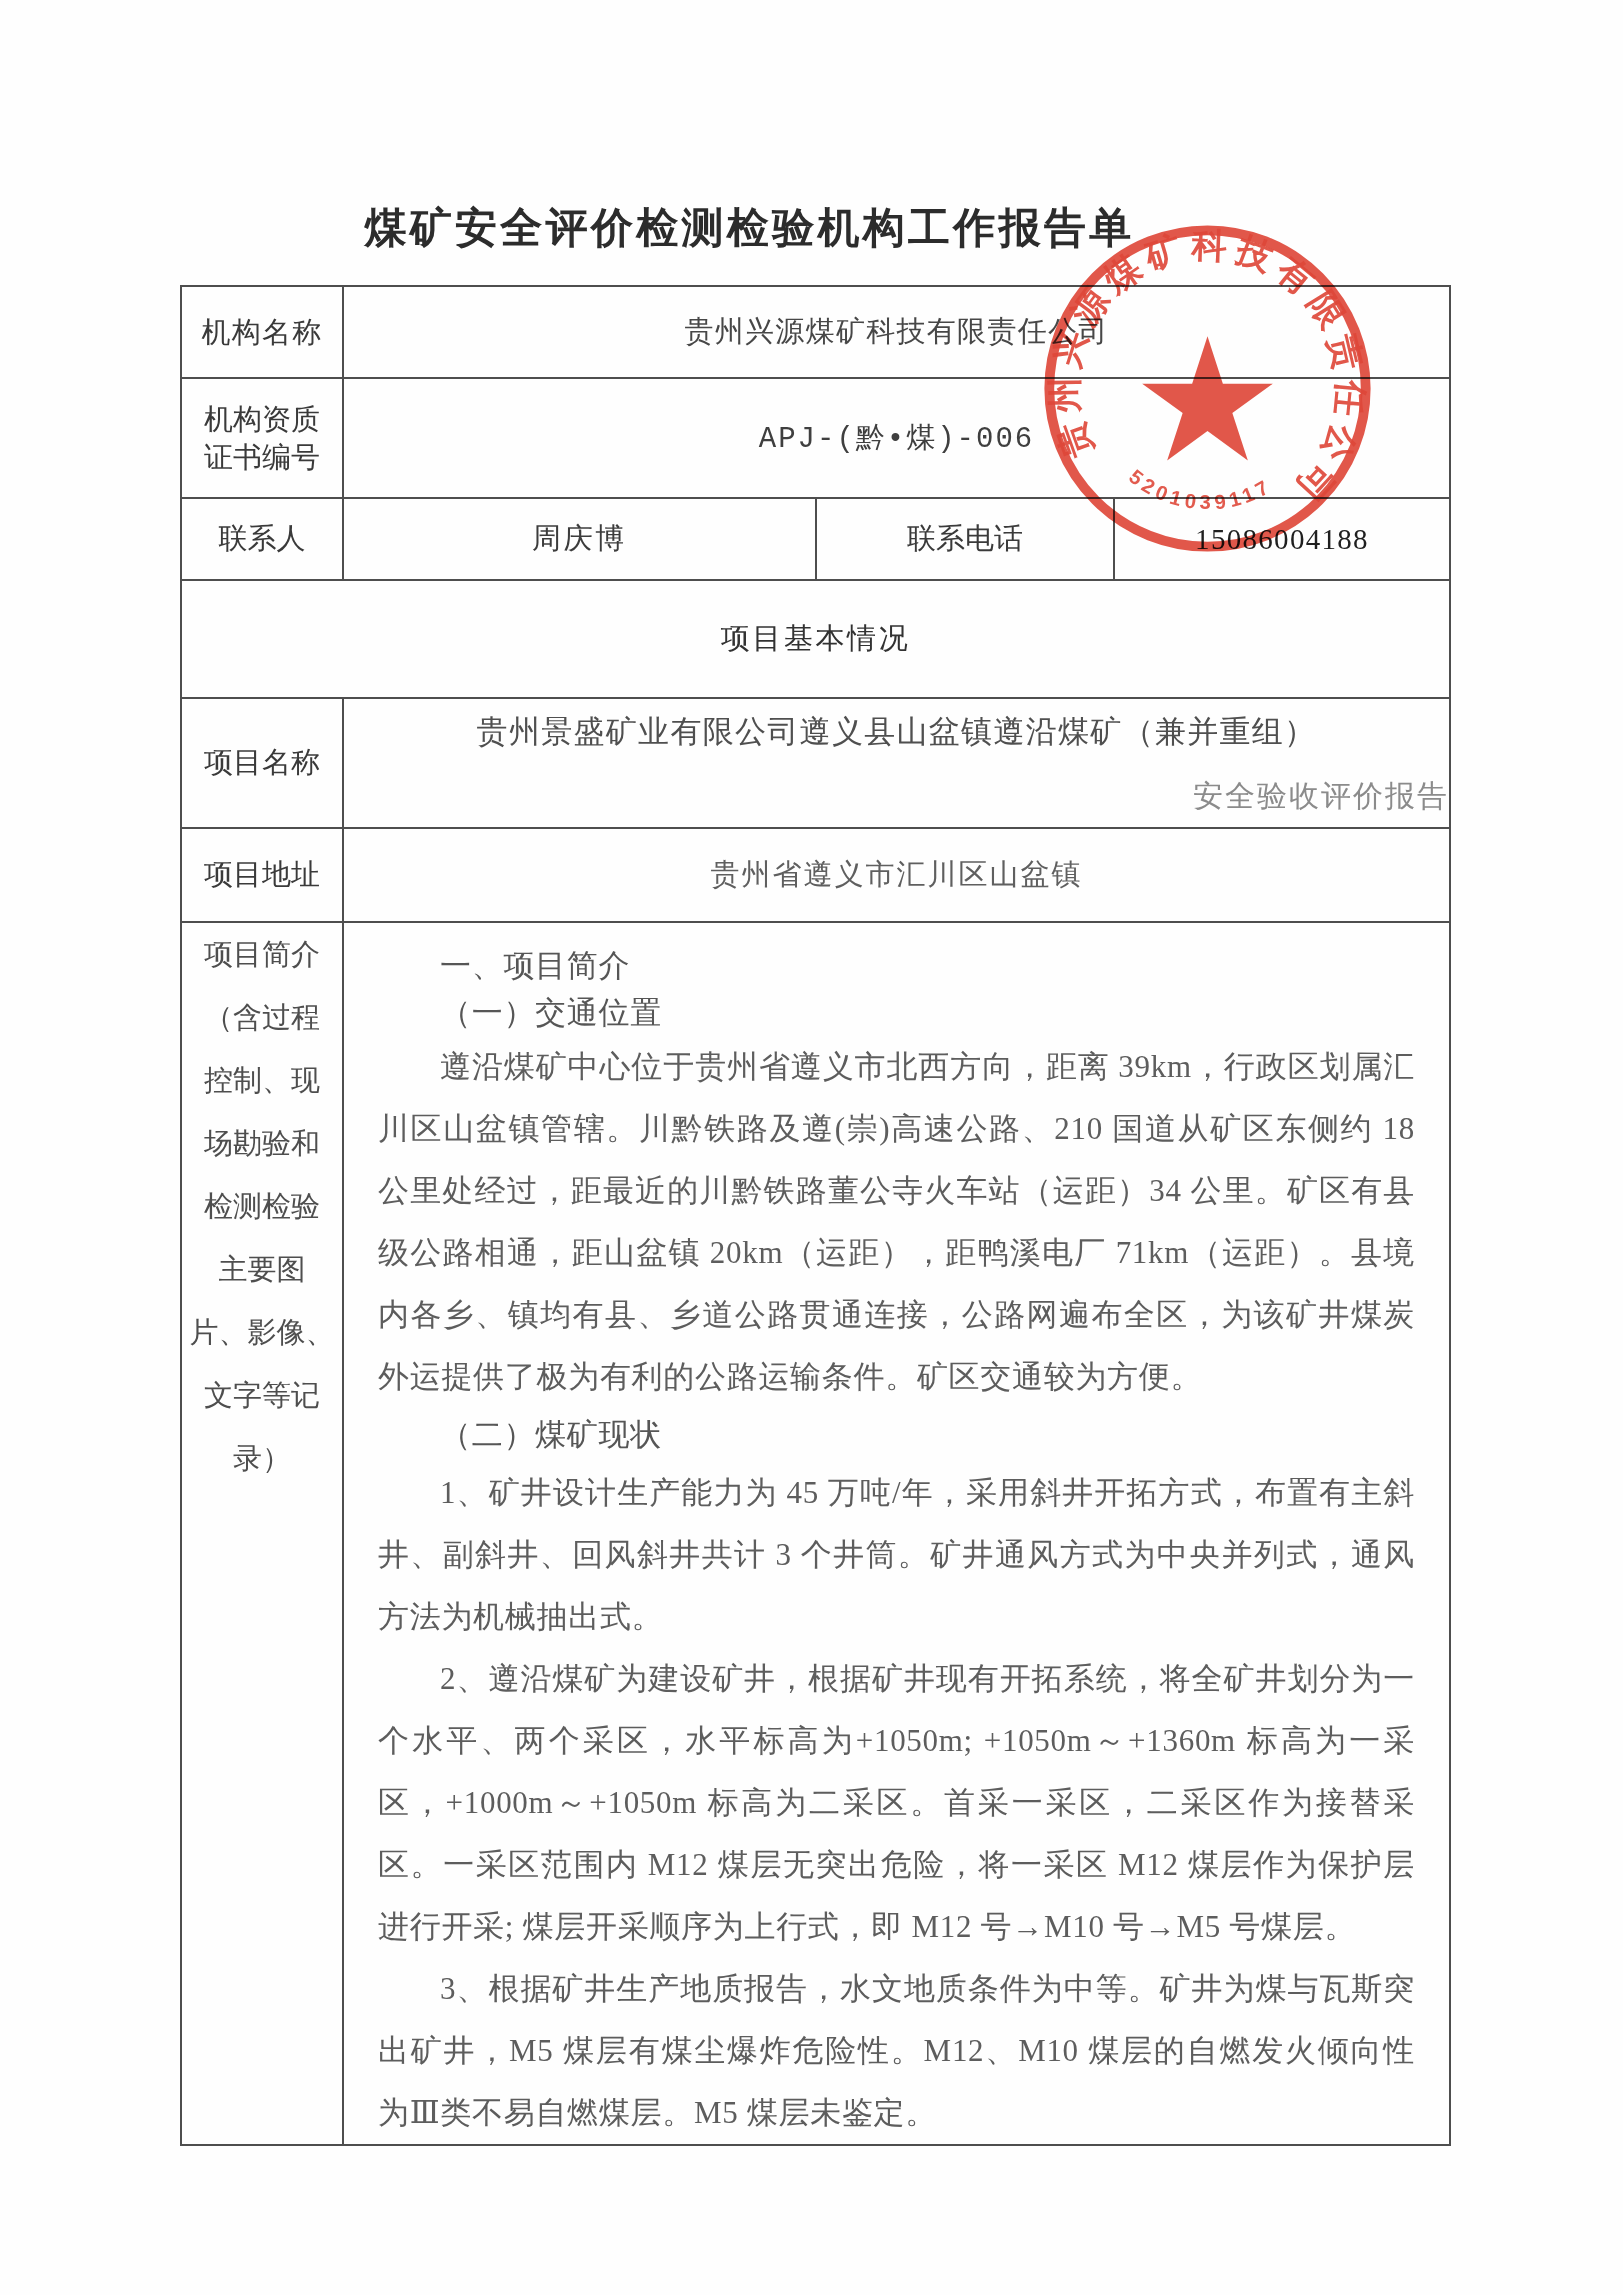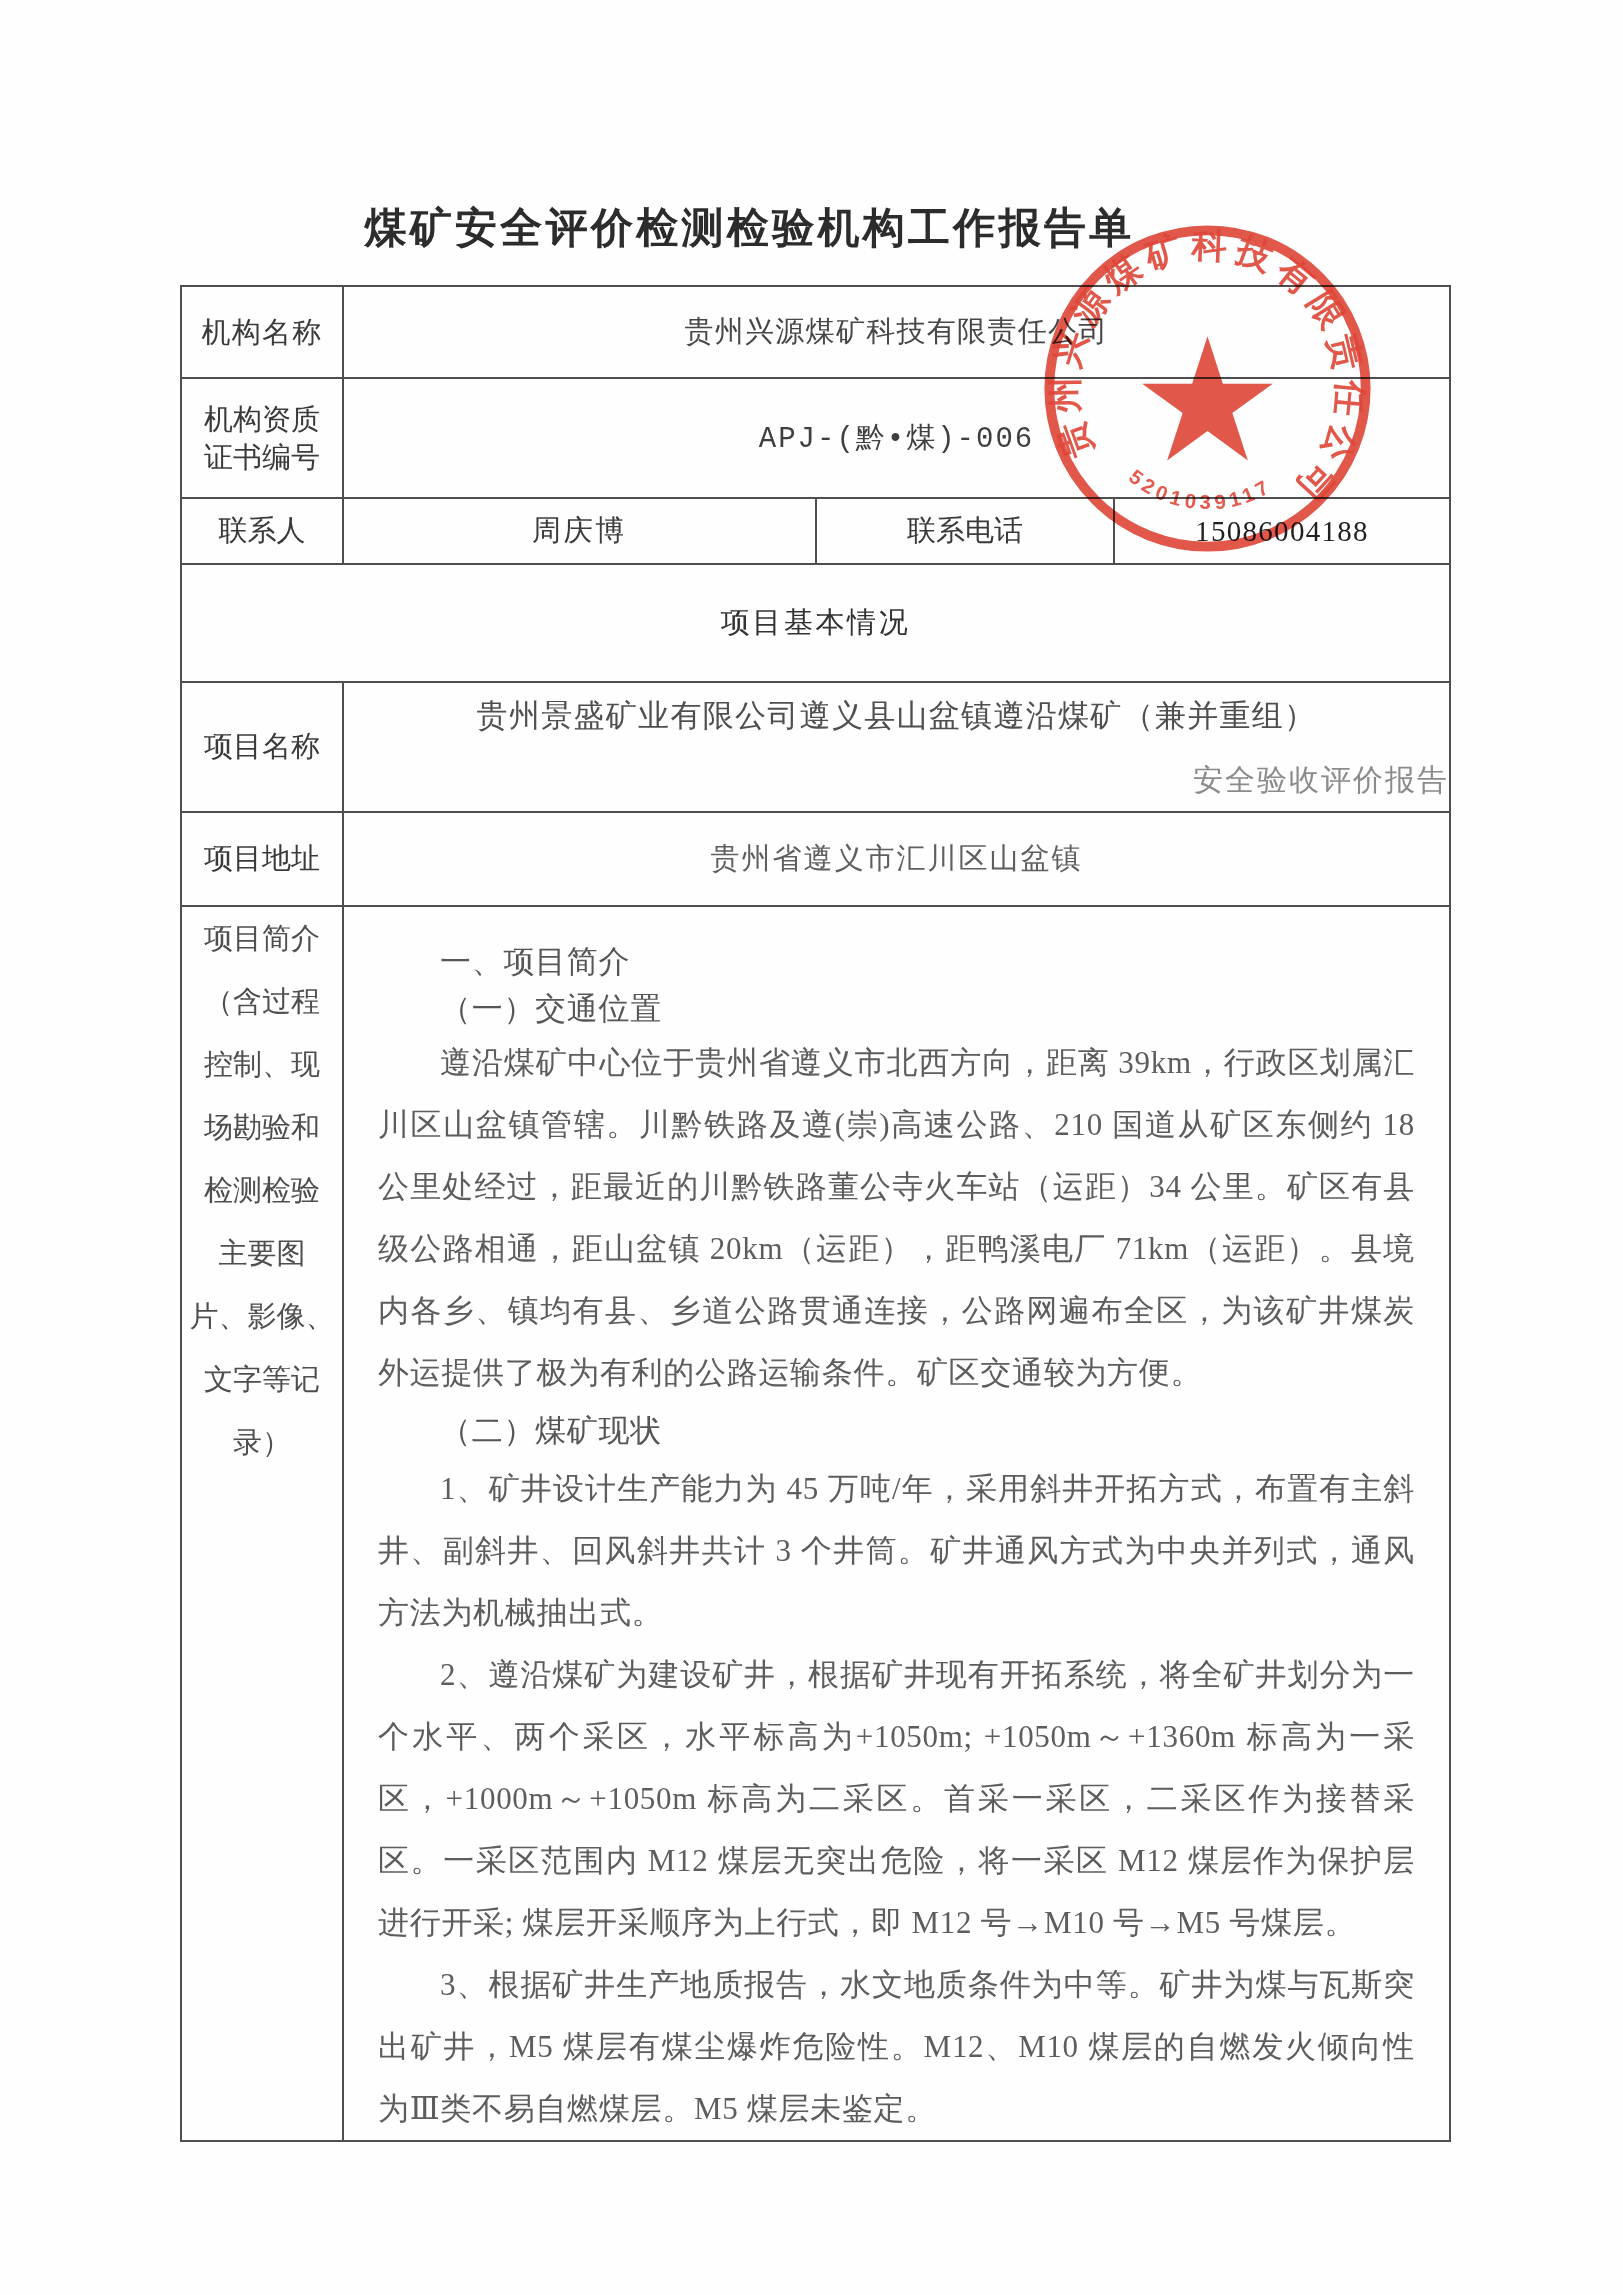--- a/index.html
+++ b/index.html
@@ -36,21 +36,21 @@
     vertical-align: middle;
     text-align: center;
     font-size: 29px;
   }
   .doc-table .label { color: #3a3a3a; }
   .label-inner { display: inline-block; width: 119px; line-height: 38px; text-align: center; }
   .label-inner.one-line { width: auto; letter-spacing: 1.3px; }
 
   tr.r1 { height: 92px; }
   tr.r2 { height: 120px; }
-  tr.r3 { height: 66px; }
+  tr.r3 { height: 82px; }
   tr.r4 { height: 118px; }
   tr.r5 { height: 129px; border-radius: 19px; }
   tr.r6 { height: 94px; }
   tr.r7 { height: 1219px; }
 
   .org-value   { font-size: 30px; color: #474747; letter-spacing: 1.3px; }
   .cert-value  { font-size: 31px; color: #3f3f3f; letter-spacing: 2px; font-family: "Liberation Mono", "DejaVu Sans Mono", monospace; }
   .contact-value { font-size: 30px; color: #3c3c3c; letter-spacing: 2.6px; }
   .phone-value { font-size: 33px; color: #1f1f1f; letter-spacing: 1.3px; }
   .section-header { font-size: 30px; font-weight: 500; color: #323232; letter-spacing: 2.6px; }
@@ -62,21 +62,21 @@
   .intro-label {
     display: flex; flex-direction: column;
     justify-content: flex-start; align-items: center;
     height: 100%;
     color: #4e4e4e;
   }
   .intro-label span { display: block; line-height: 63px; font-size: 29px; }
 
   td.intro-body-cell { vertical-align: top; }
   .intro-body {
-    padding: 31px 34px 0 34px;
+    padding: 19px 34px 0 34px;
     text-align: justify;
     font-size: 31px;
     color: #5d5d5d;
     letter-spacing: 0.7px;
   }
   .intro-body p { margin: 0; text-indent: 2em; line-height: 62px; }
   .intro-body p.h { line-height: 47px; color: #565656; }
   .intro-body p.h3 { line-height: 54px; }
 
   .seal {

